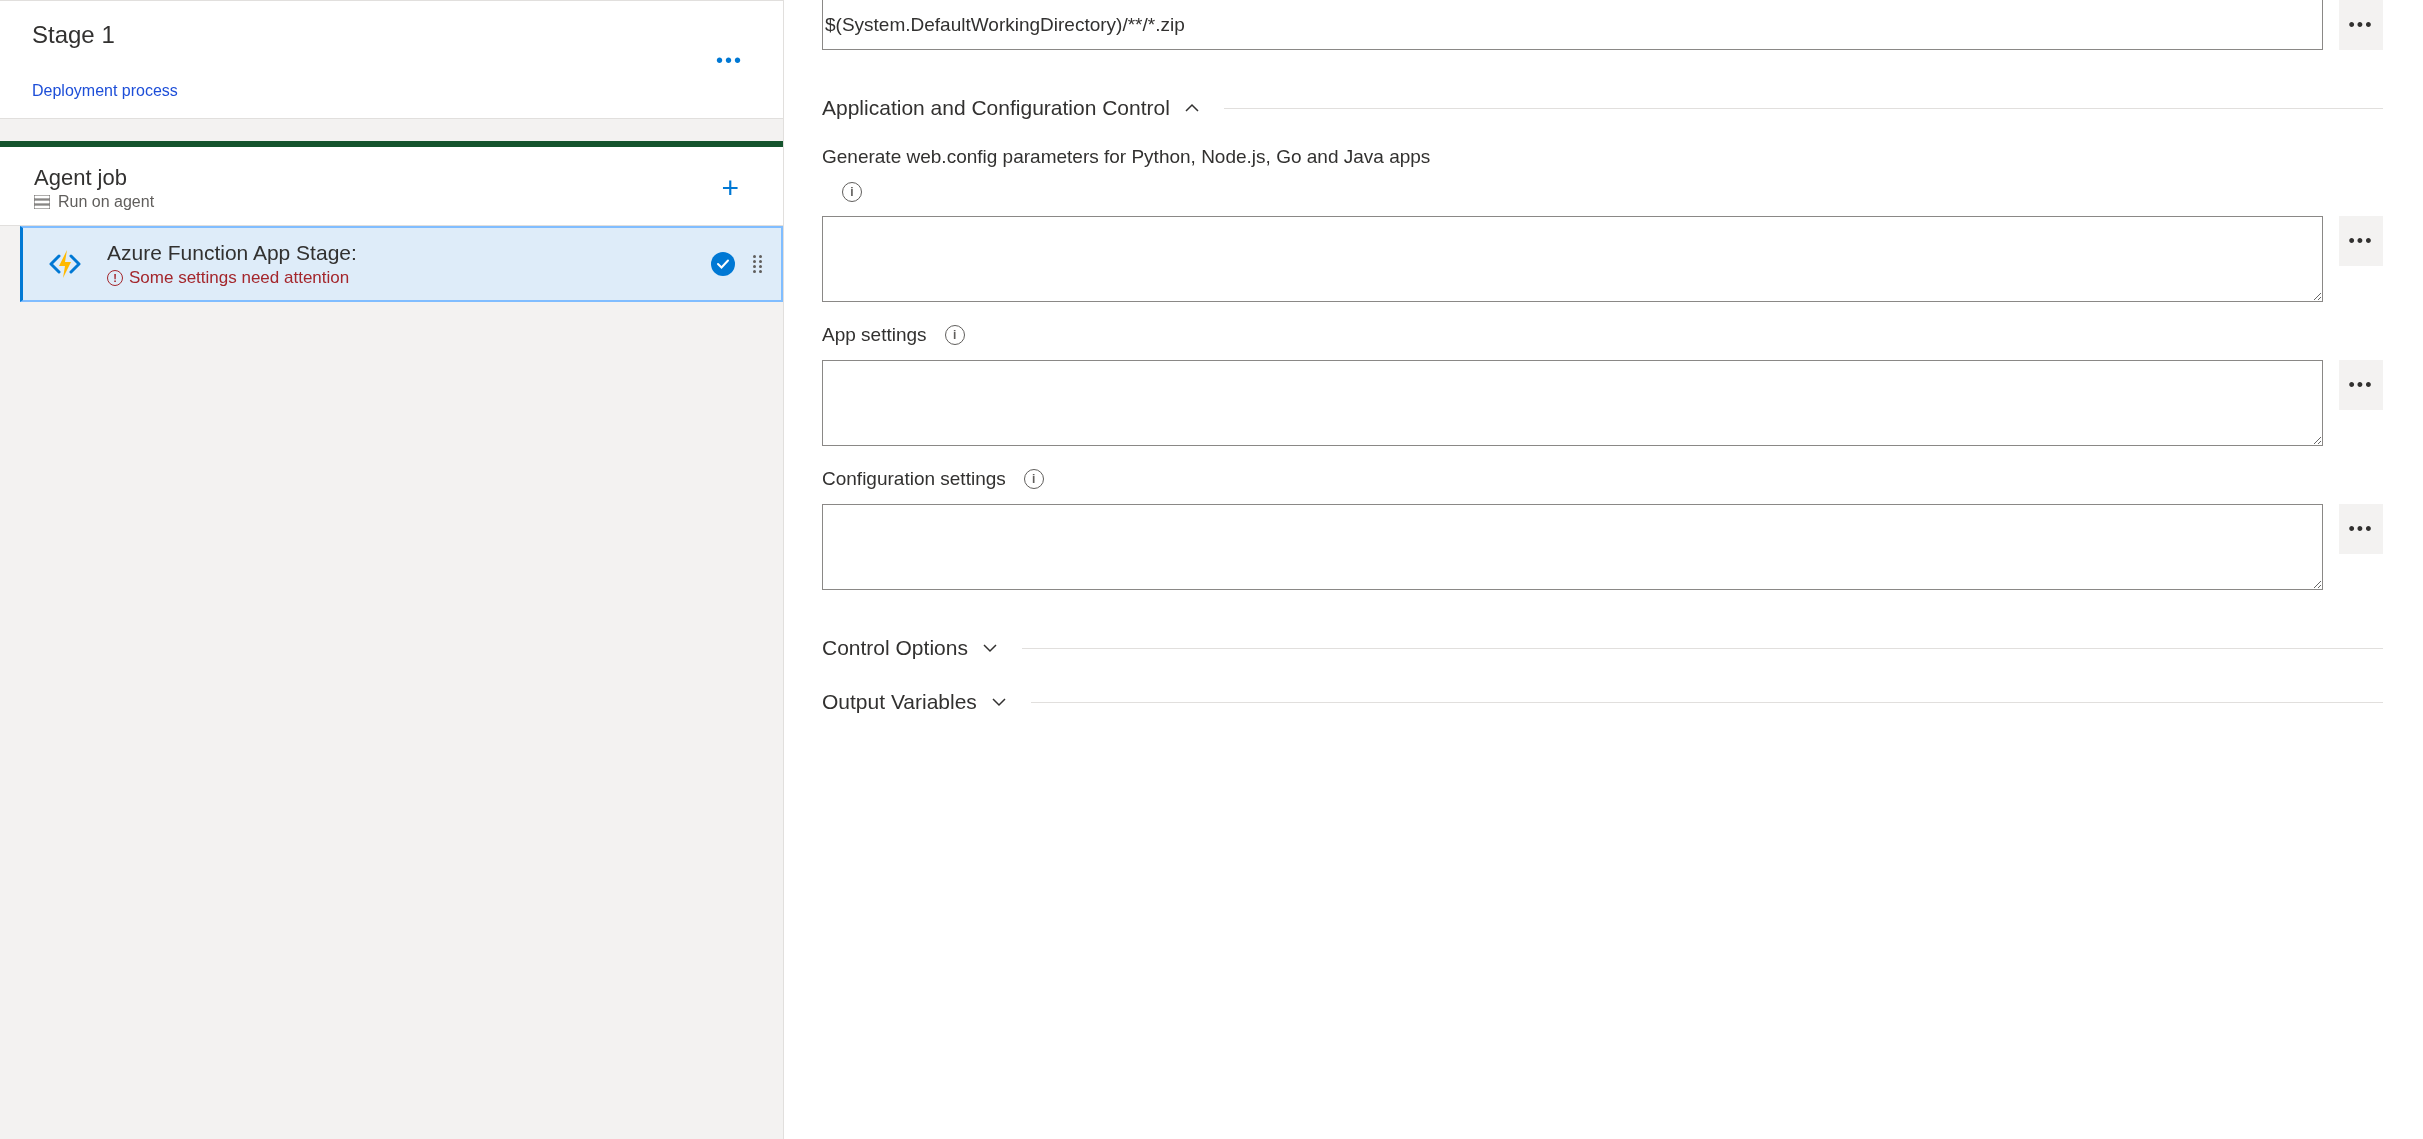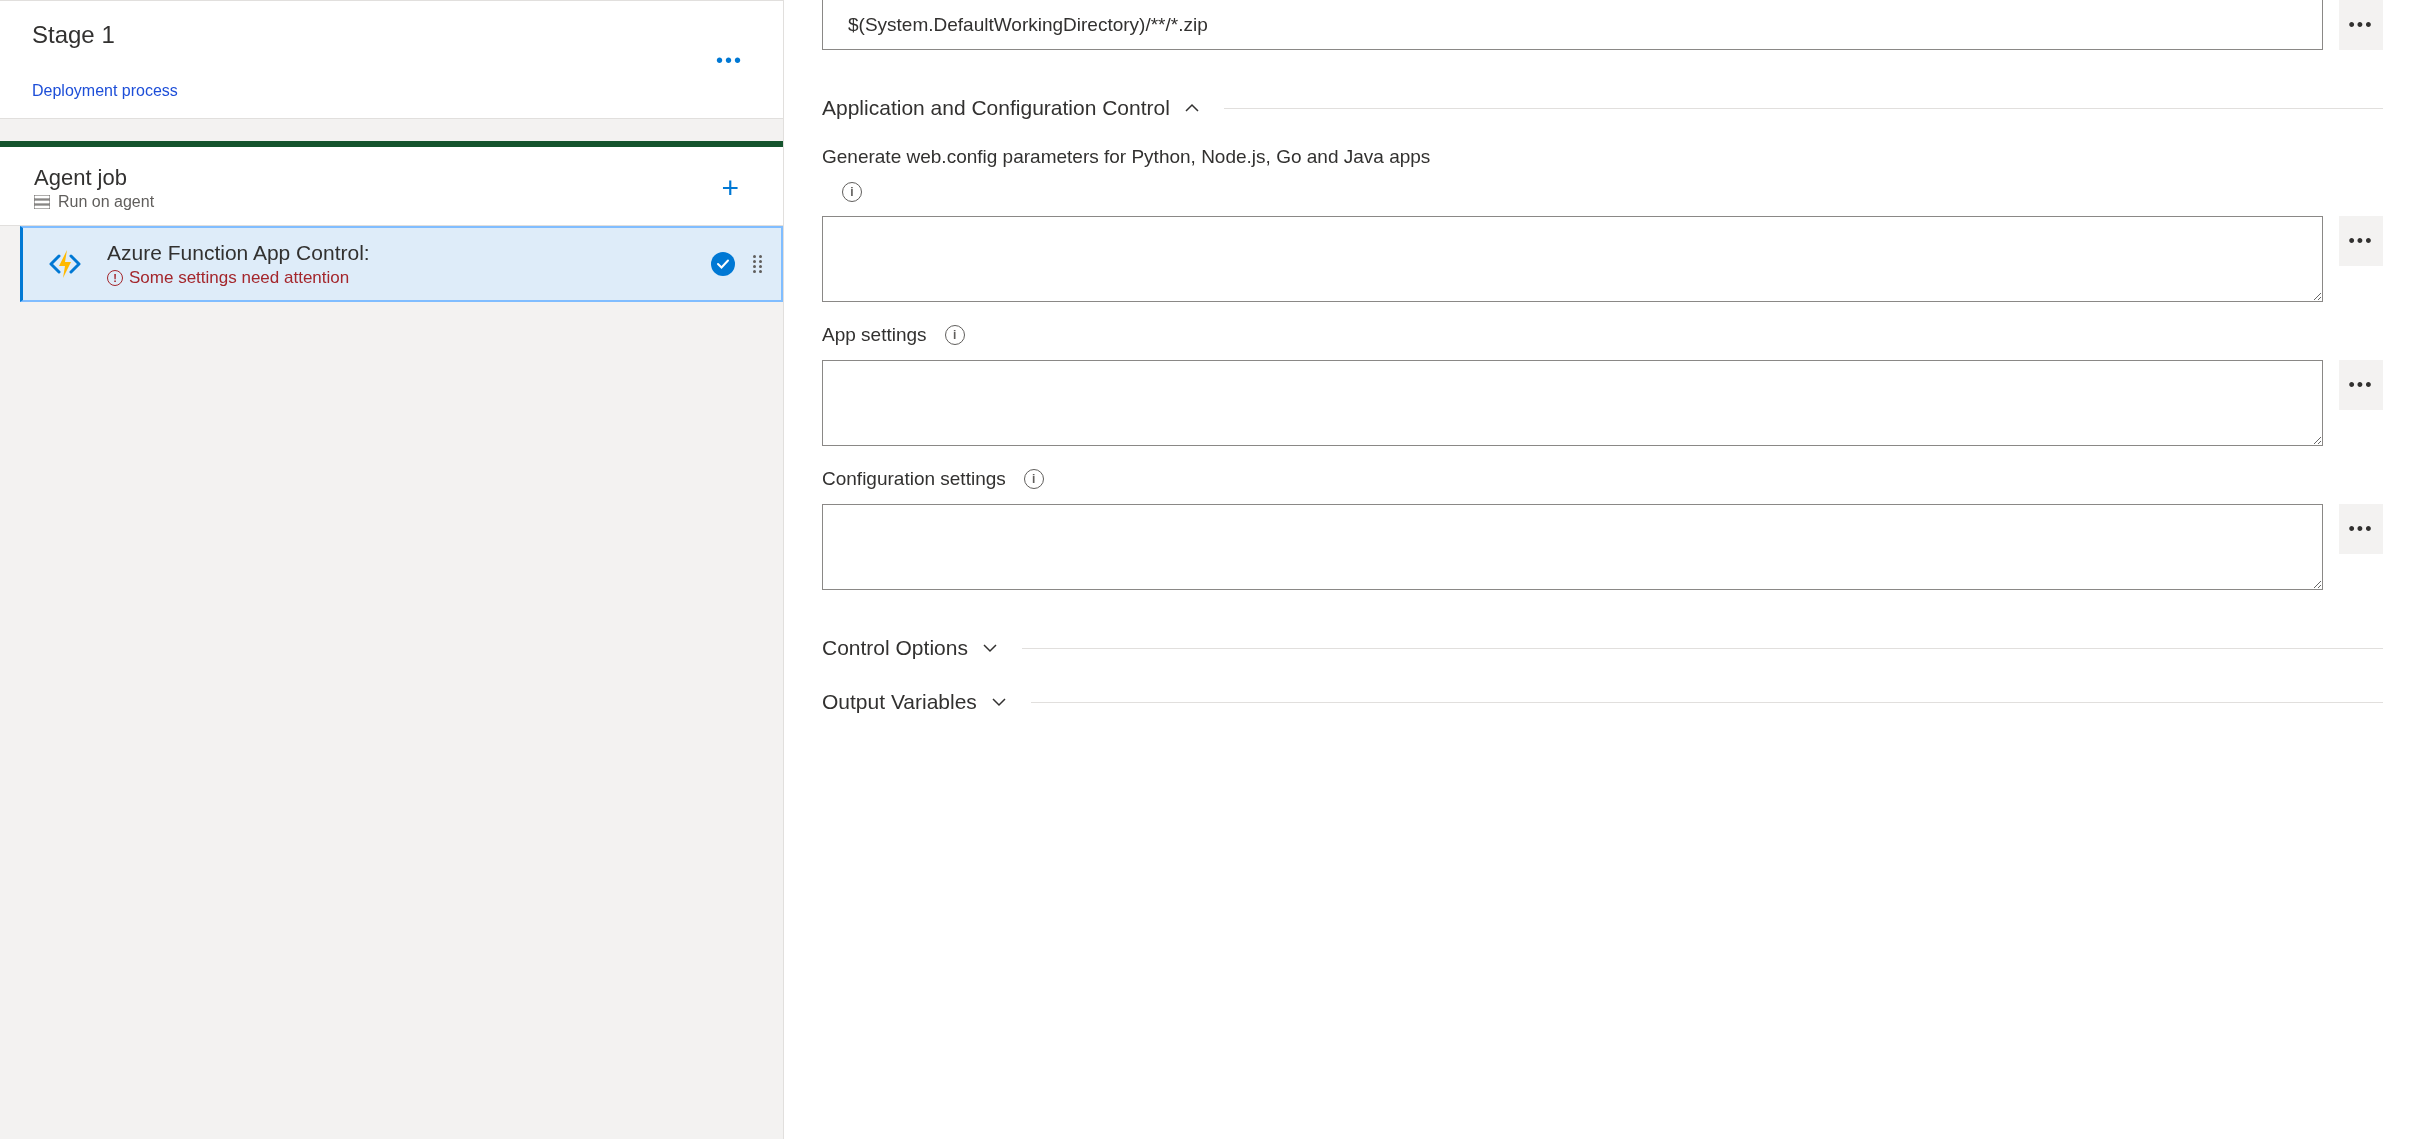--- a/index.html
+++ b/index.html
@@ -157,21 +157,21 @@
       overflow: auto;
     }
     .field-row {
       display: flex;
       gap: 16px;
       align-items: stretch;
     }
     .text-input {
       flex: 1;
       border: 1px solid #8a8886;
-      padding: 10px 25px;
+      padding: 10px 2px;
       font-size: 19px;
       font-family: inherit;
       color: #323130;
       height: 50px;
     }
     .textarea-input {
       flex: 1;
       border: 1px solid #8a8886;
       padding: 10px 14px;
       font-size: 17px;
@@ -270,21 +270,21 @@
 
   <div class="task-card">
     <span class="task-icon">
       <svg viewBox="0 0 48 48">
         <path d="M 10 24 L 18 16 M 10 24 L 18 32" stroke="#0078d4" stroke-width="3" fill="none" stroke-linecap="round"></path>
         <path d="M 38 24 L 30 16 M 38 24 L 30 32" stroke="#0078d4" stroke-width="3" fill="none" stroke-linecap="round"></path>
         <path d="M 26 10 L 18 26 L 24 26 L 22 38 L 30 22 L 24 22 Z" fill="#ffb900"></path>
       </svg>
     </span>
     <div class="task-text">
-      <div class="task-title">Azure Function App Control:</div>
+      <div class="task-title">Azure Function App Stage:</div>
       <div class="task-warning">
         <span class="warning-icon">!</span>
         <span>Some settings need attention</span>
       </div>
     </div>
     <span class="check-circle">
       <svg viewBox="0 0 14 14">
           <path d="M 2 7 L 5.5 10.5 L 12 3.5" stroke="#fff" stroke-width="2" fill="none" stroke-linecap="round"></path>
         </svg>
     </span>

